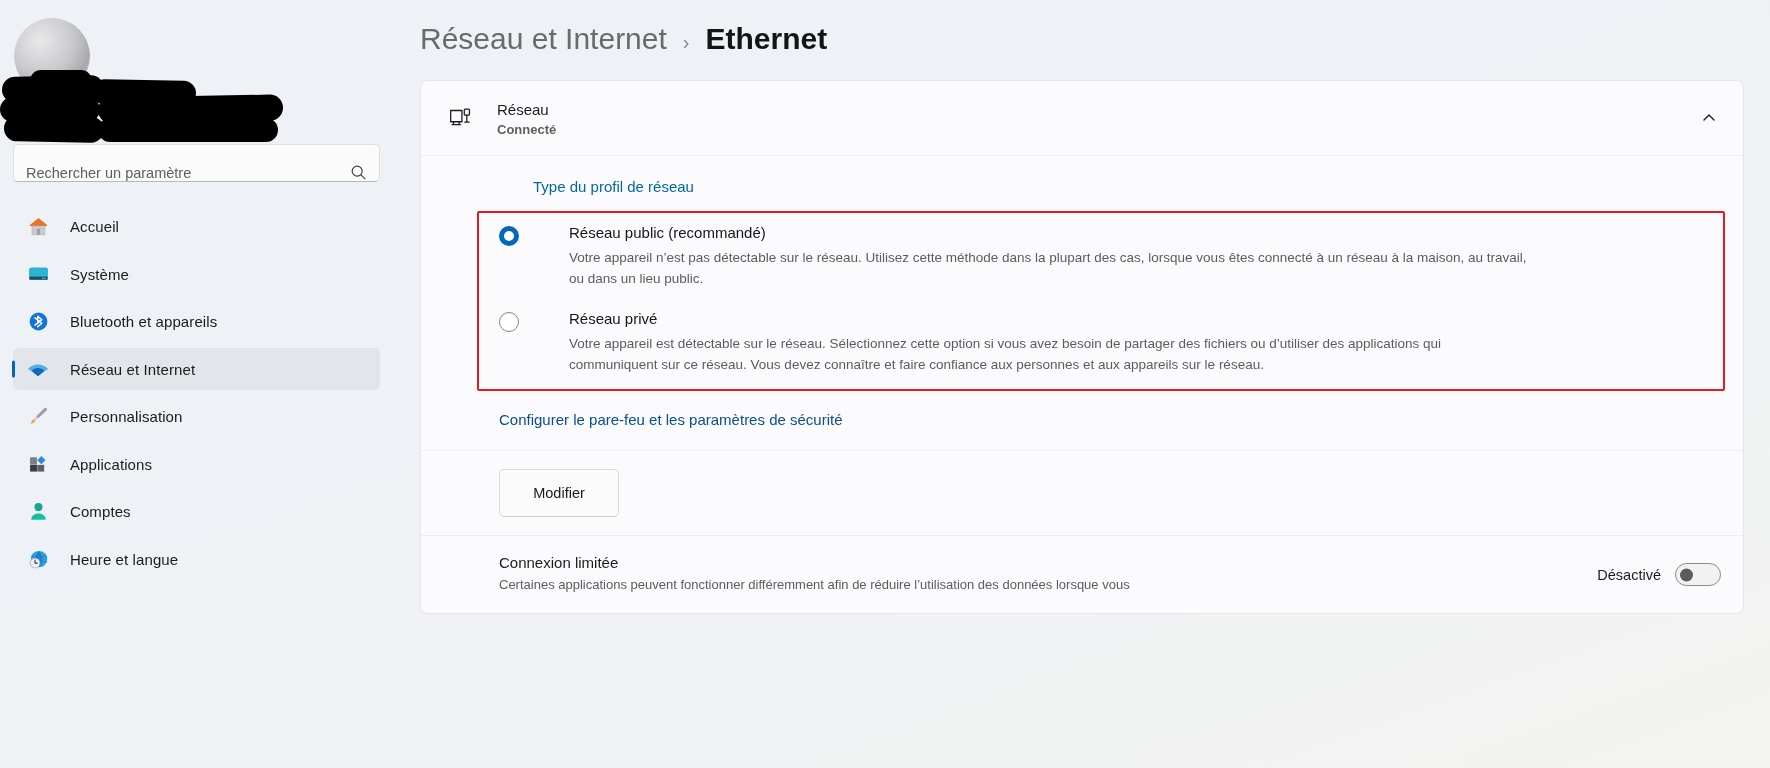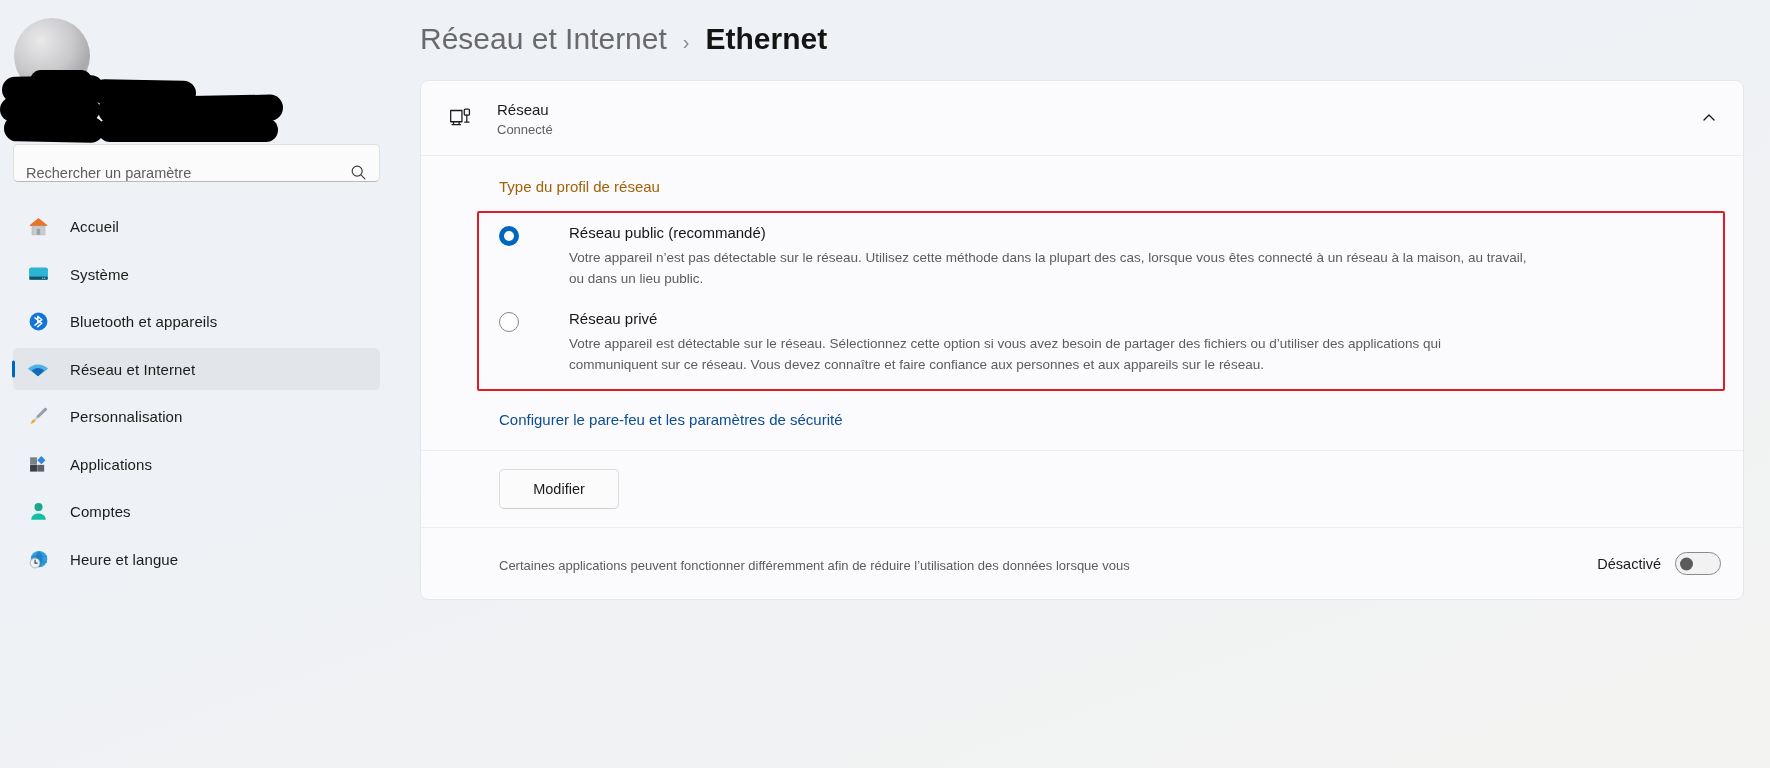--- a/index.html
+++ b/index.html
@@ -166,25 +166,25 @@
   .card-head {
     display: flex;
     align-items: center;
     padding: 18px 22px 18px 20px;
     cursor: pointer;
     border-bottom: 1px solid #eceef0;
   }
   .net-icon { width: 40px; flex: 0 0 40px; display: flex; justify-content: center; }
   .card-head-txt { margin-left: 16px; }
   .card-head-title { font-size: 15px; color: #1b1b1b; line-height: 1.45; }
-  .card-head-sub { font-size: 13px; color: #5f5f5f; margin-top: 1px; }
+  .card-head-sub { font-size: 13px; color: #5f5f5f; margin-top: 1px; font-weight: bold; }
   .chev { margin-left: auto; display: flex; align-items: center; padding-right: 4px; }
 
   .card-section { padding: 22px 22px 18px 20px; }
-  .section-title { font-size: 15px; color: #a16207; margin-left: 58px; }
+  .section-title { font-size: 15px; color: #0369a1; margin-left: 92px; }
 
   .radio-wrap {
     position: relative;
     margin: 22px 0 0 0;
   }
   .redbox {
     position: absolute;
     left: 36px; right: -4px; top: -6px; bottom: -10px;
     border: 2.5px solid #e01b24;
     border-radius: 2px;
@@ -232,21 +232,21 @@
     border-top: 1px solid #eceef0;
     padding: 18px 22px 18px 78px;
     min-height: 72px;
   }
   .row-main { flex: 1 1 auto; min-width: 0; padding-right: 24px; }
   .row-title { font-size: 15px; color: #1b1b1b; }
   .row-sub { font-size: 13px; color: #5c5c5c; margin-top: 4px; line-height: 1.5; max-width: 820px; }
   .btn {
     flex: 0 0 auto;
     min-width: 120px;
-    height: 40px;
+    height: 48px;
     padding: 0 22px;
     background: #fbfbfb;
     border: 1px solid #dcdcdc;
     border-bottom-color: #cfcfcf;
     border-radius: 5px;
     font-family: inherit;
     font-size: 14.5px;
     color: #1b1b1b;
     cursor: pointer;
   }
@@ -449,20 +449,21 @@
 
           <a class="firewall-link">Configurer le pare-feu et les paramètres de sécurité</a>
         </div>
 
         <div class="card-row">
           <button class="btn">Modifier</button>
         </div>
 
         <div class="card-row">
           <div class="row-main">
+            <div class="row-title">Connexion limitée</div>
             <div class="row-sub">Certaines applications peuvent fonctionner différemment afin de réduire l’utilisation des données lorsque vous</div>
           </div>
           <div class="toggle-wrap">
             <span class="toggle-state">Désactivé</span>
             <span class="toggle">
               <span class="knob"></span>
             </span>
           </div>
         </div>
 

